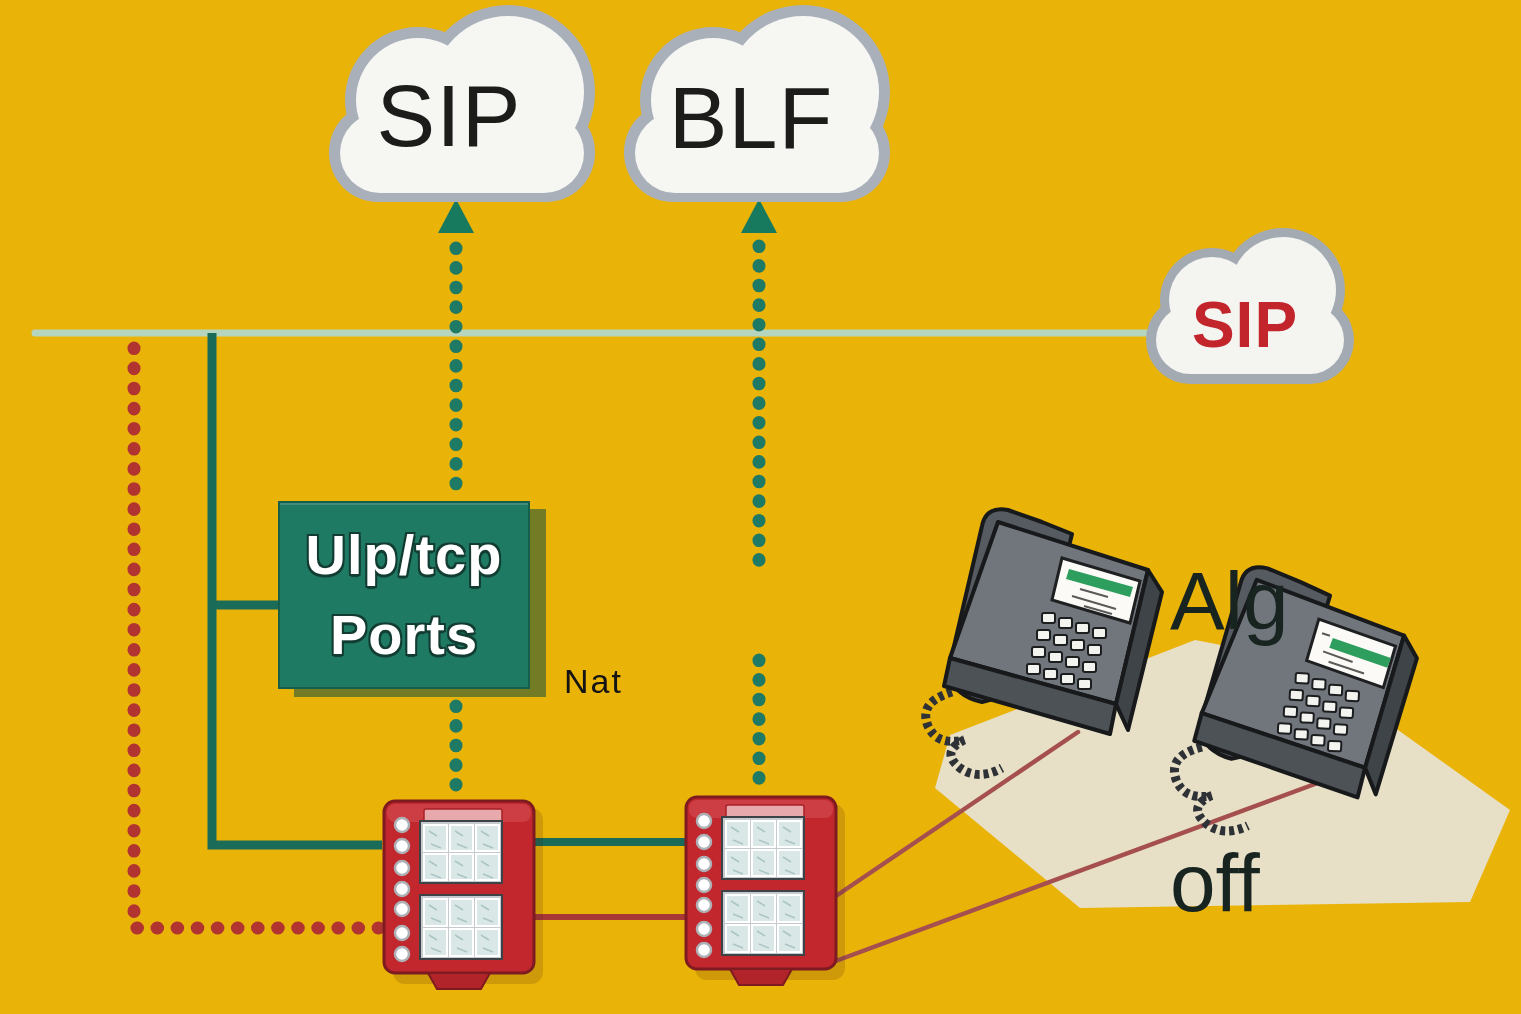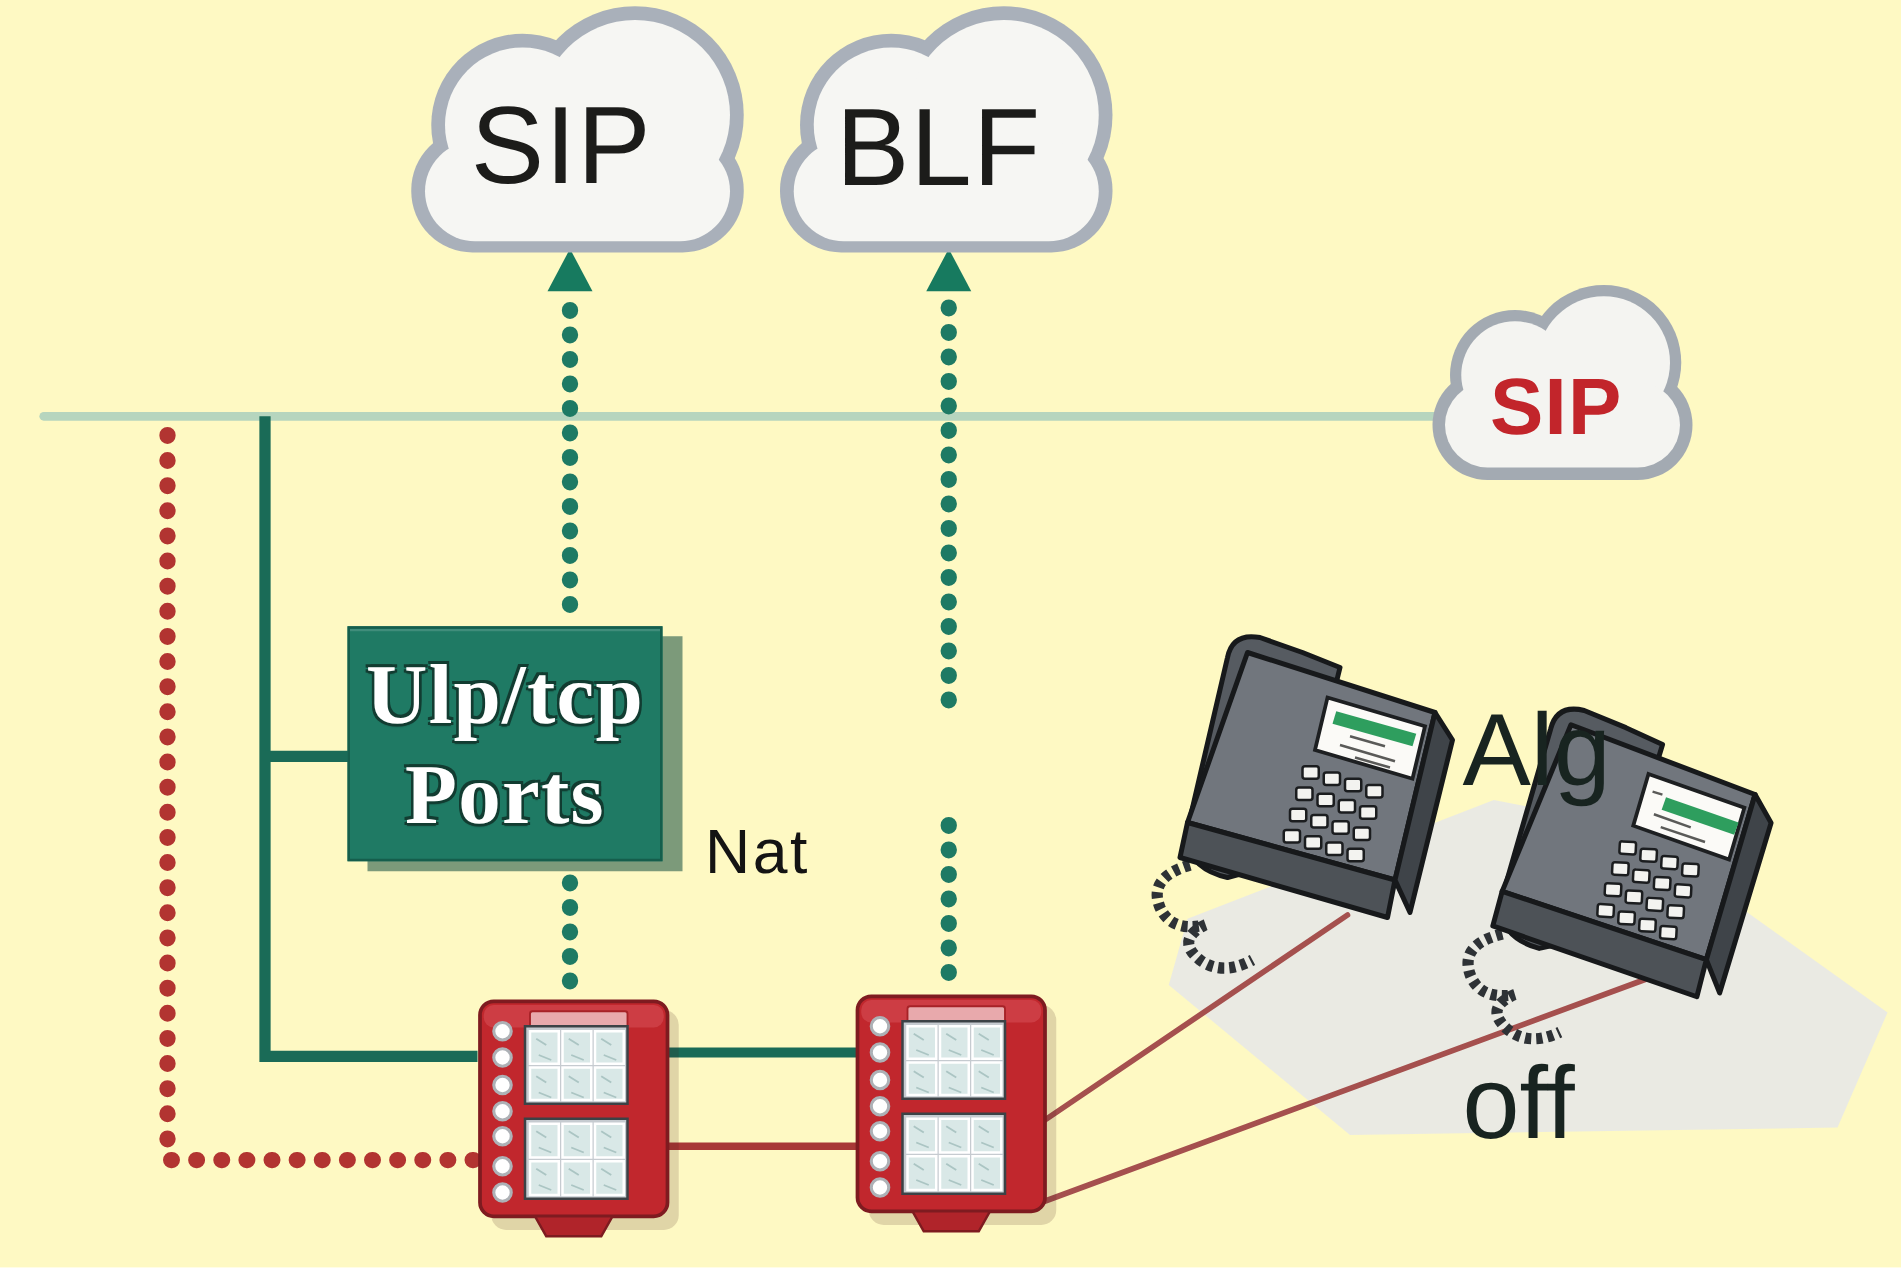--- a/index.html
+++ b/index.html
@@ -1,29 +1,29 @@
 <!DOCTYPE html>
 <html><head>
 <meta charset="utf-8">
 <style>
   html,body{margin:0;padding:0;background:#ffffff;}
-  .stage{position:relative;width:1521px;height:1014px;background:#fef9c3;overflow:hidden;
+  .stage{position:relative;width:1521px;height:1014px;background:#eab308;overflow:hidden;
          font-family:"Liberation Sans",sans-serif;}
   .stage svg.canvas{position:absolute;left:0;top:0;}
   .lbl{position:absolute;white-space:pre;}
   .cloud-lbl{font-size:88px;font-weight:500;letter-spacing:1px;color:#1c1c1a;text-align:center;line-height:100px;}
   .sip-right-lbl{font-size:64px;font-weight:700;letter-spacing:1px;color:#c2252b;text-align:center;line-height:74px;}
   .algoff-lbl{font-size:82px;font-weight:400;color:#182420;line-height:94px;}
-  .nat-lbl{font-size:50px;font-weight:400;color:#141414;line-height:58px;letter-spacing:2px;}
+  .nat-lbl{font-size:34px;font-weight:400;color:#141414;line-height:58px;letter-spacing:2px;}
   .ports-box{position:absolute;left:278px;top:501px;width:252px;height:188px;
              background:#1f7a64;border:2px solid #155e4c;box-sizing:border-box;
              box-shadow:16px 8px 0 rgba(17,77,62,.55), inset 0 2px 0 rgba(255,255,255,.15);
              display:flex;flex-direction:column;justify-content:center;align-items:center;}
-  .ports-box .pline{font-size:68px;font-weight:700;color:#ffffff;line-height:80px;letter-spacing:1px;
-             text-shadow:-2px -2px 0 #123c31, 2px -2px 0 #123c31, -2px 2px 0 #123c31, 2px 2px 0 #123c31, 0 3px 1px #123c31;font-family:Liberation Serif, serif;}
+  .ports-box .pline{font-size:56px;font-weight:700;color:#ffffff;line-height:80px;letter-spacing:1px;
+             text-shadow:-2px -2px 0 #123c31, 2px -2px 0 #123c31, -2px 2px 0 #123c31, 2px 2px 0 #123c31, 0 3px 1px #123c31;}
 </style>
 </head>
 <body>
 
 <div class="stage">
 
 <svg class="canvas" width="1521" height="1014" viewBox="0 0 1521 1014">
 
   <path d="M35 333 H1150" stroke="#b6d5be" stroke-width="7" stroke-linecap="round" fill="none"></path>
   <path d="M212 333 V845 H382" stroke="#1a6b57" stroke-width="9" fill="none"></path>

